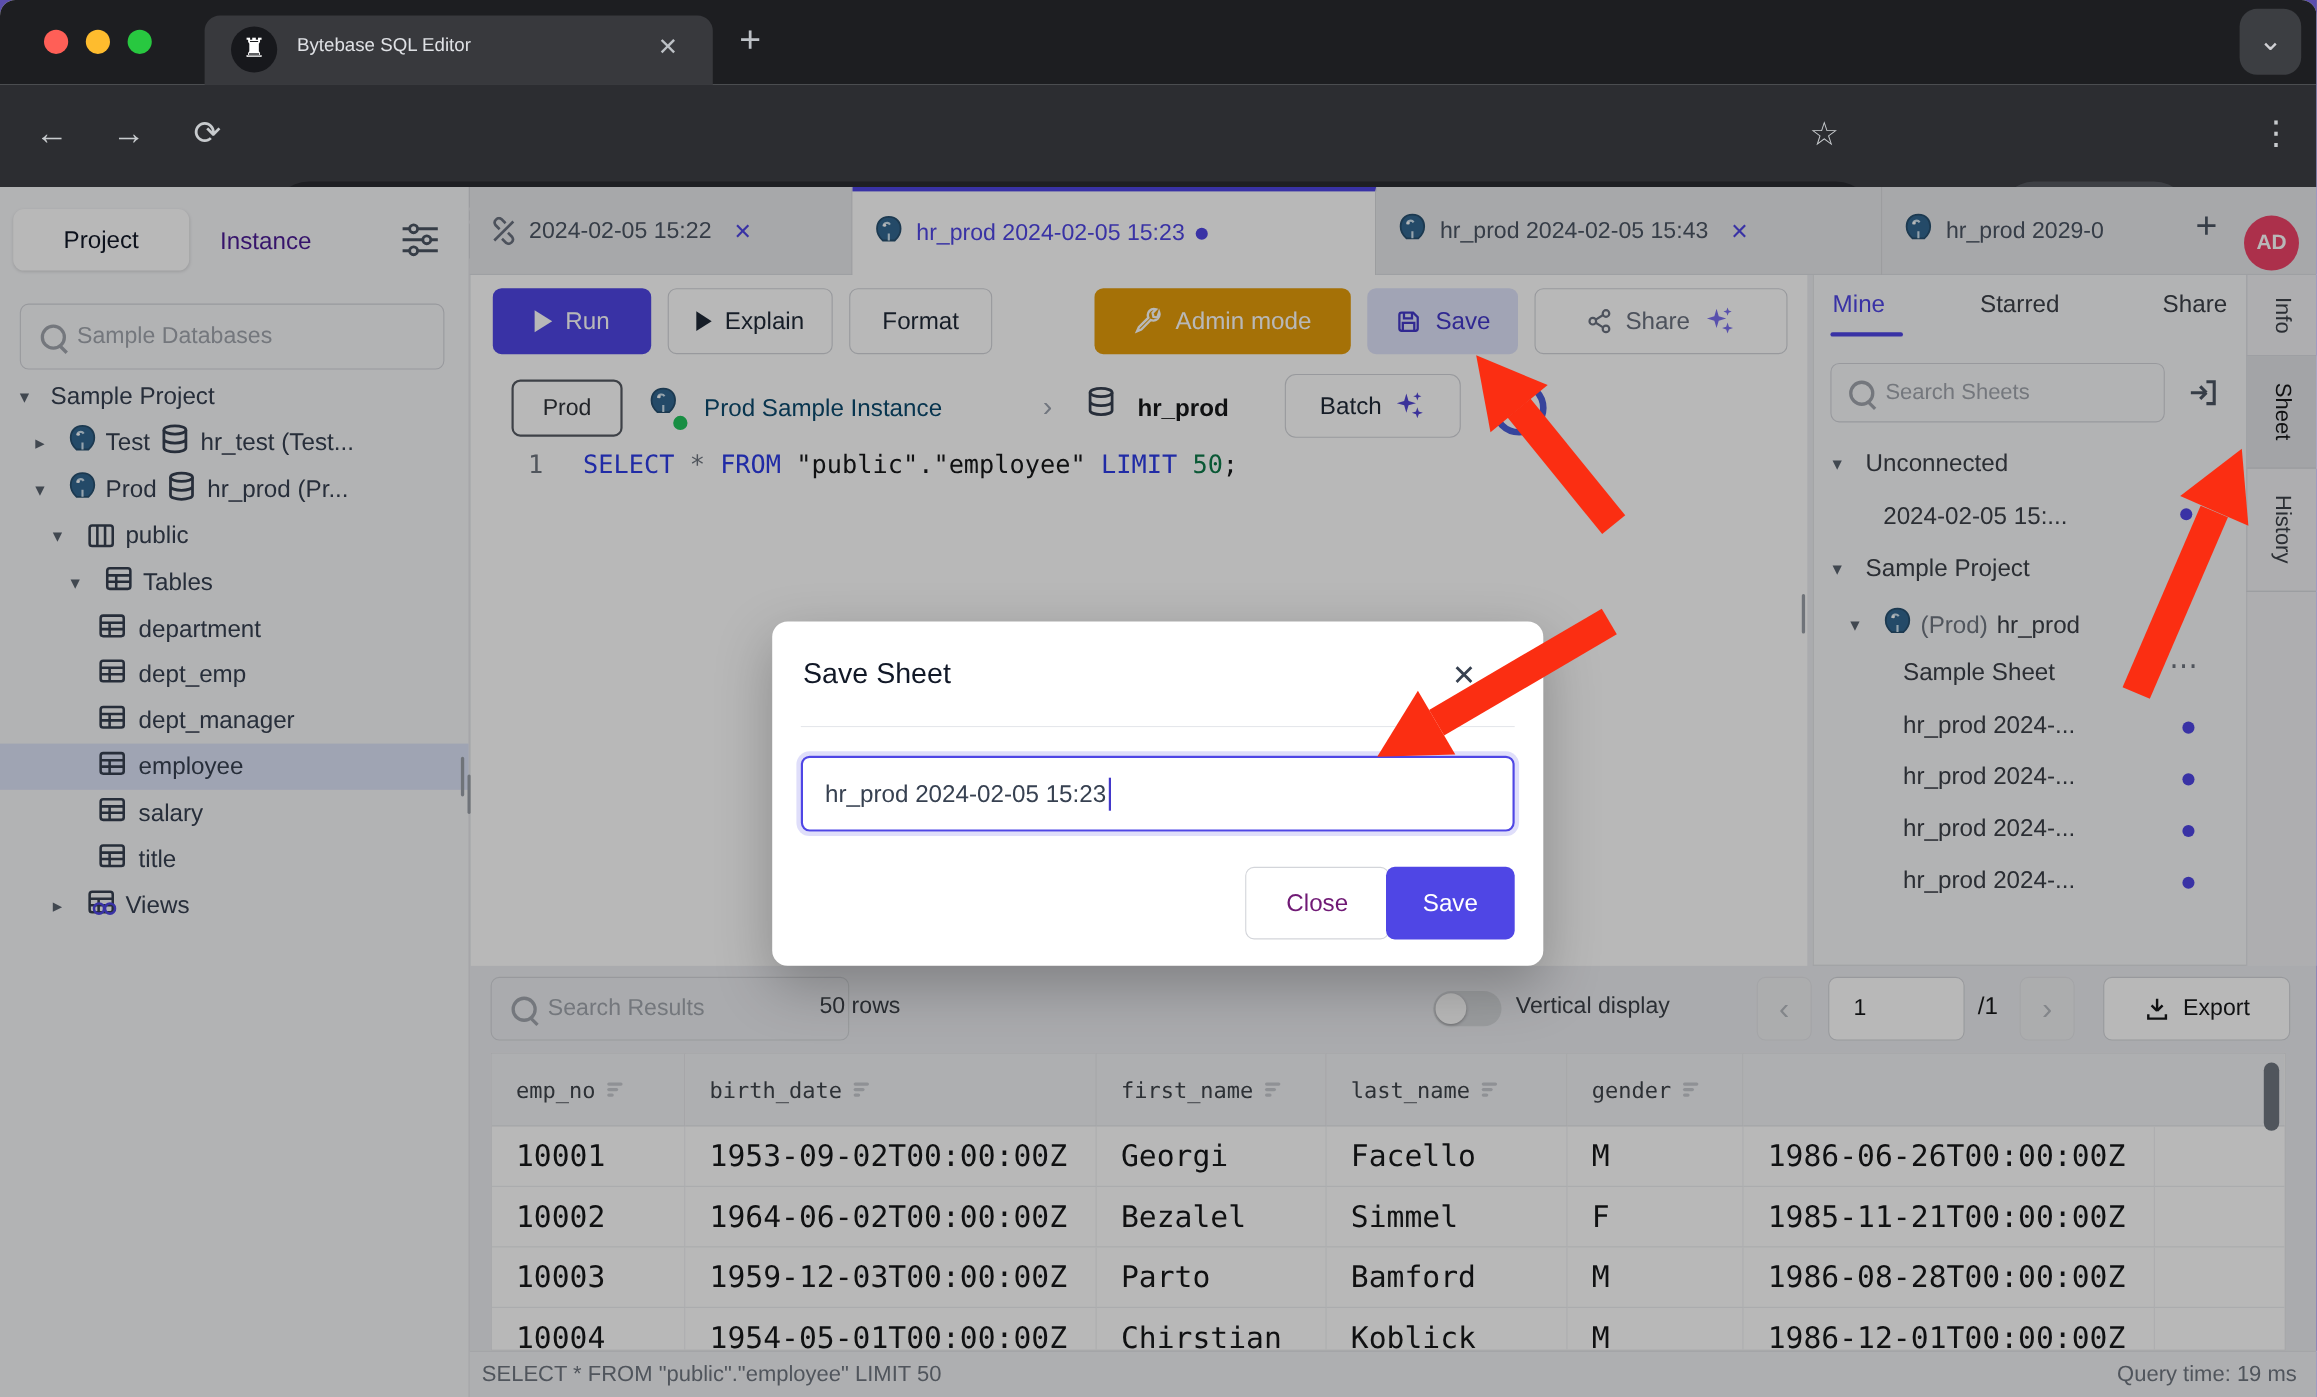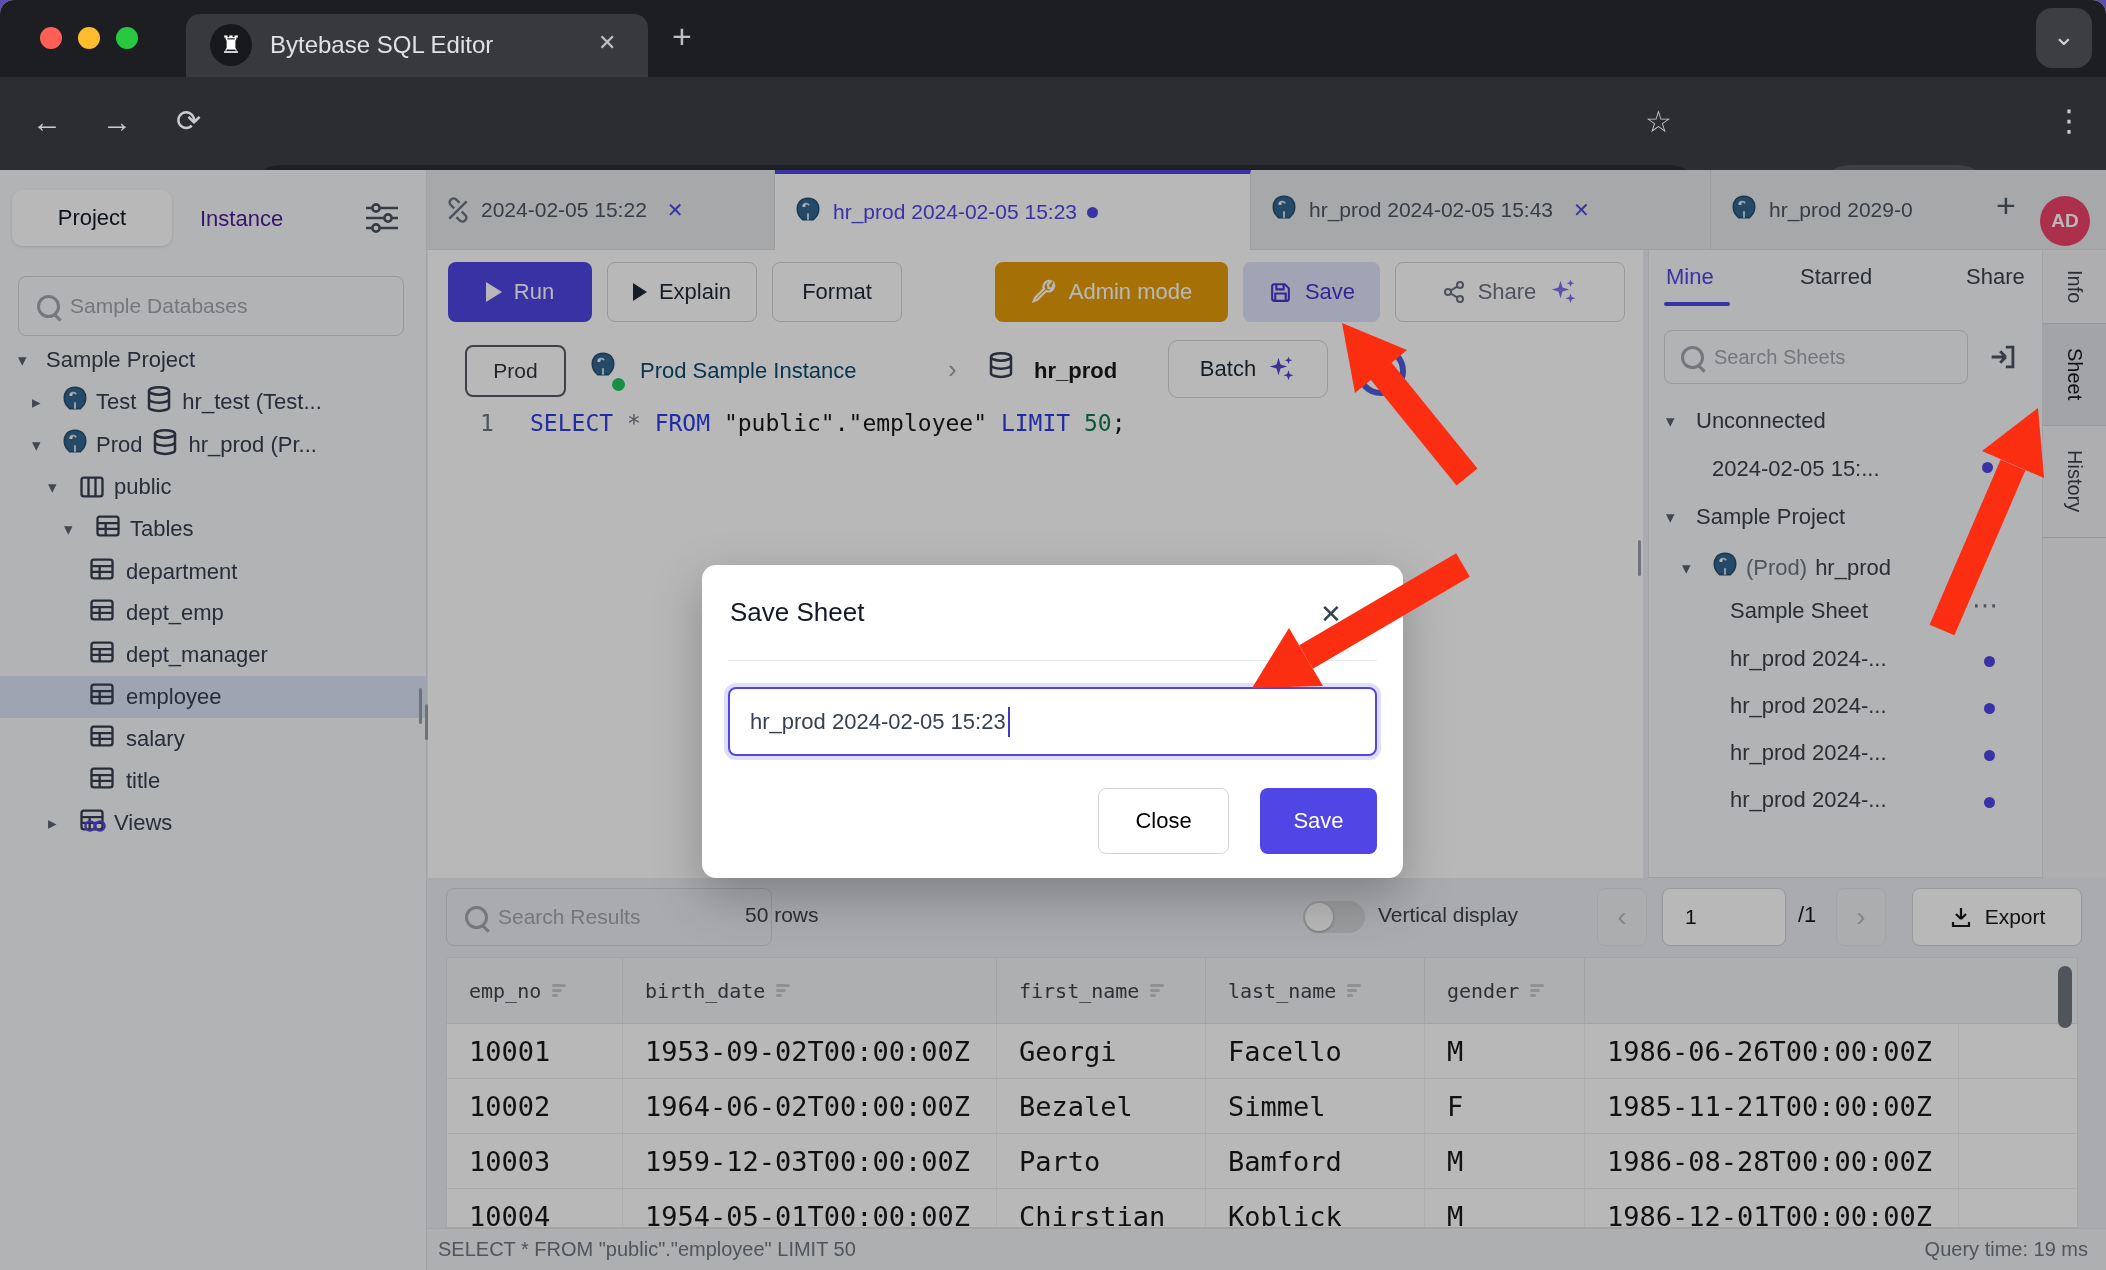--- a/index.html
+++ b/index.html
@@ -41,21 +41,21 @@
 <body>
 
 <div id="win" class="nosel">
 
   <div class="abs" id="chrome-tabstrip">
     <div class="abs light" style="left:40px;top:27px;background:#ff5f57"></div>
     <div class="abs light" style="left:78px;top:27px;background:#febc2e"></div>
     <div class="abs light" style="left:116px;top:27px;background:#28c840"></div>
     <div class="abs" style="left:186px;top:14px;width:462px;height:63px;border-radius:14px 14px 0 0;background:#38393d">
       <div class="abs" style="left:24px;top:10px;width:42px;height:42px;border-radius:50%;background:#17181c;color:#fff;font-size:24px;text-align:center;line-height:42px">♜</div>
-      <div class="abs" style="left:84px;top:17px;color:#dfe1e5;font-size:24px">Bytebase SQL Editor</div>
+      <div class="abs" style="left:84px;top:17px;color:#dfe1e5;font-size:17px">Bytebase SQL Editor</div>
       <div class="abs" style="left:412px;top:16px;color:#bdc1c6;font-size:22px">✕</div>
     </div>
     <div class="abs" style="left:672px;top:17px;color:#bdc1c6;font-size:34px">+</div>
     <div class="abs" style="left:2036px;top:8px;width:56px;height:60px;border-radius:16px;background:#3c3e42;color:#d0d0d4;font-size:26px;text-align:center;line-height:56px">⌄</div>
   </div>
 
   <div class="abs" id="chrome-toolbar">
     <div class="abs chromeico" style="left:32px;top:28px">←</div>
     <div class="abs chromeico" style="left:102px;top:28px">→</div>
     <div class="abs chromeico" style="left:176px;top:26px">⟳</div>
@@ -499,21 +499,21 @@
   <div class="abs" id="overlay"></div>
 
   <div class="abs" id="modal">
     <div class="abs" style="left:28px;top:32px;font-size:26px;color:#111827;font-weight:500">Save Sheet</div>
     <div class="abs" style="left:618px;top:34px;font-size:26px;color:#374151">✕</div>
     <div class="abs" style="left:26px;top:95px;width:649px;height:1px;background:#e5e7eb"></div>
     <div class="abs" style="left:26px;top:122px;width:649px;height:69px;box-sizing:border-box;border:2px solid #4f46e5;border-radius:8px;box-shadow:0 0 0 4px rgba(79,70,229,.18);display:flex;align-items:center;padding-left:20px">
       <span style="font-size:22px;color:#374151">hr_prod 2024-02-05 15:23</span>
       <span style="width:2px;height:30px;background:#4338ca;margin-left:2px"></span>
     </div>
-    <div class="abs" style="left:396px;top:223px;width:131px;height:66px;box-sizing:border-box;background:#fff;border:1px solid #d3d5da;border-radius:8px;display:flex;align-items:center;justify-content:center;font-size:22px;color:#000000">
+    <div class="abs" style="left:430px;top:223px;width:131px;height:66px;box-sizing:border-box;background:#fff;border:1px solid #d3d5da;border-radius:8px;display:flex;align-items:center;justify-content:center;font-size:22px;color:#701a75">
         <span>Close</span>
       </div>
     <div class="abs" style="left:558px;top:223px;width:117px;height:66px;background:#4f46e5;border-radius:8px;display:flex;align-items:center;justify-content:center;font-size:22px;color:#fff">
         <span>Save</span>
       </div>
   </div>
 
   <svg class="abs" id="arrows" width="2106" height="1270" viewBox="0 0 2106 1270">
     <g>
       <line x1="1467" y1="477" x2="1381" y2="371" stroke="#fb2e12" stroke-width="27"></line>

